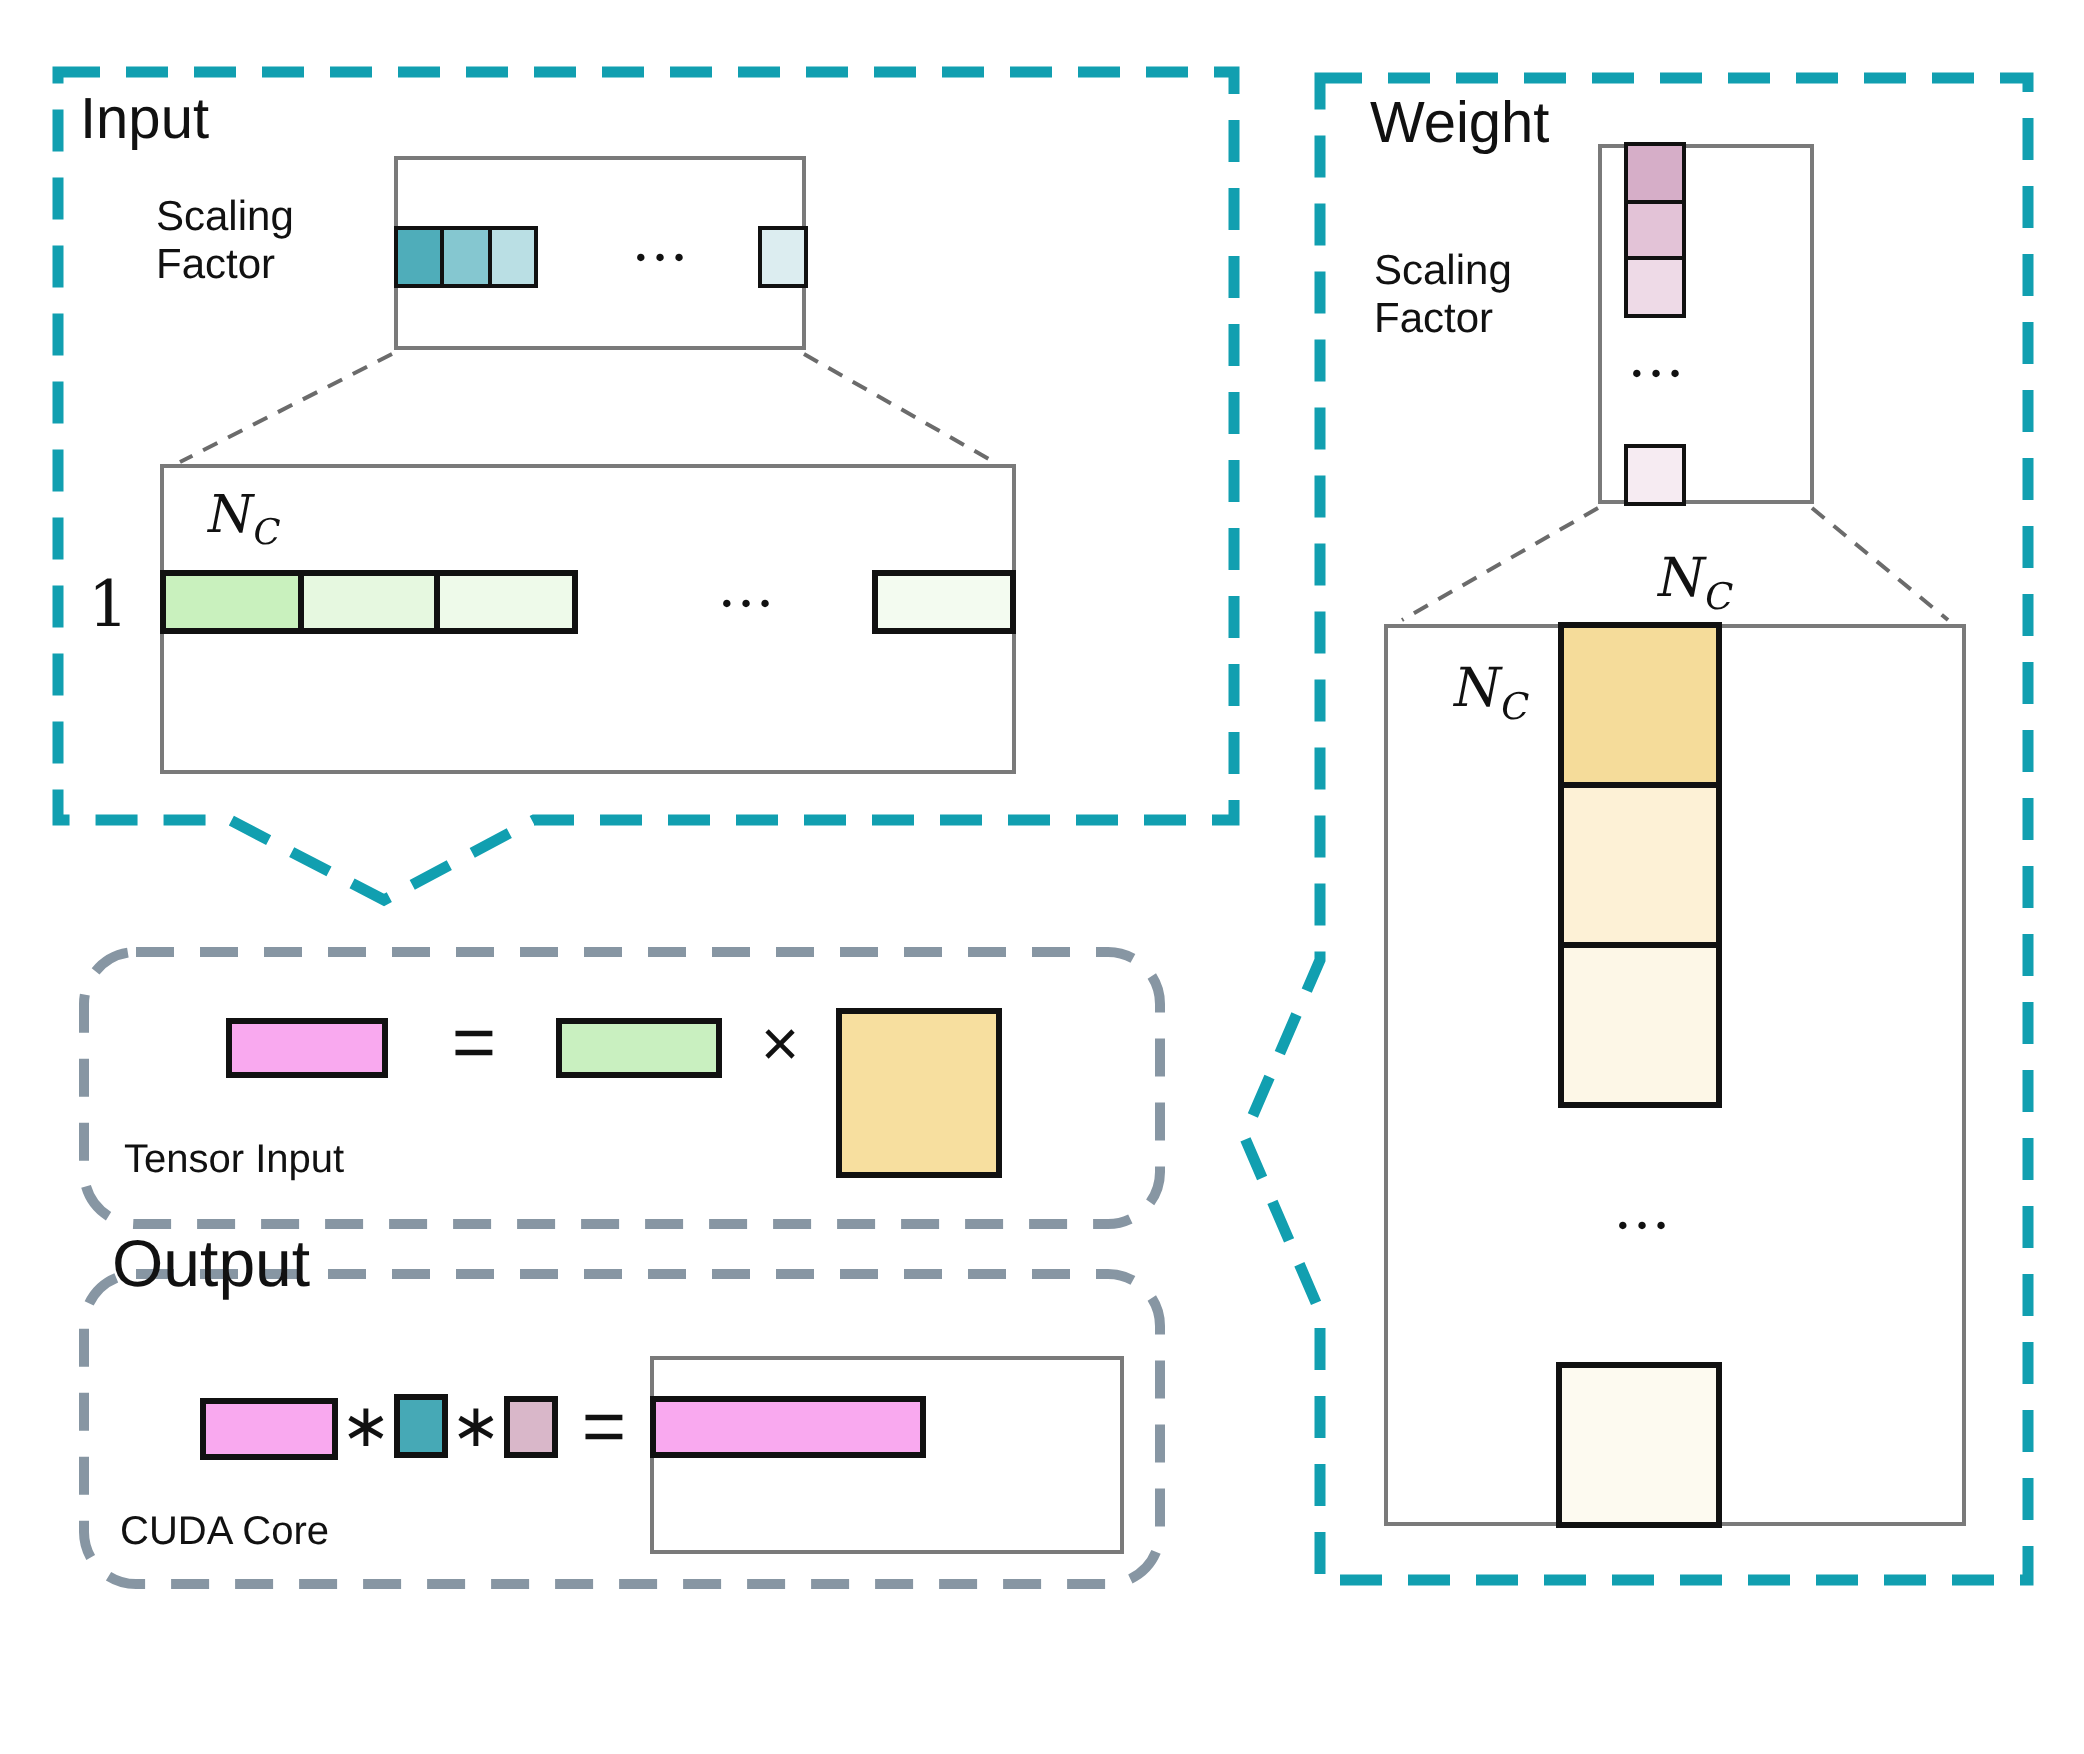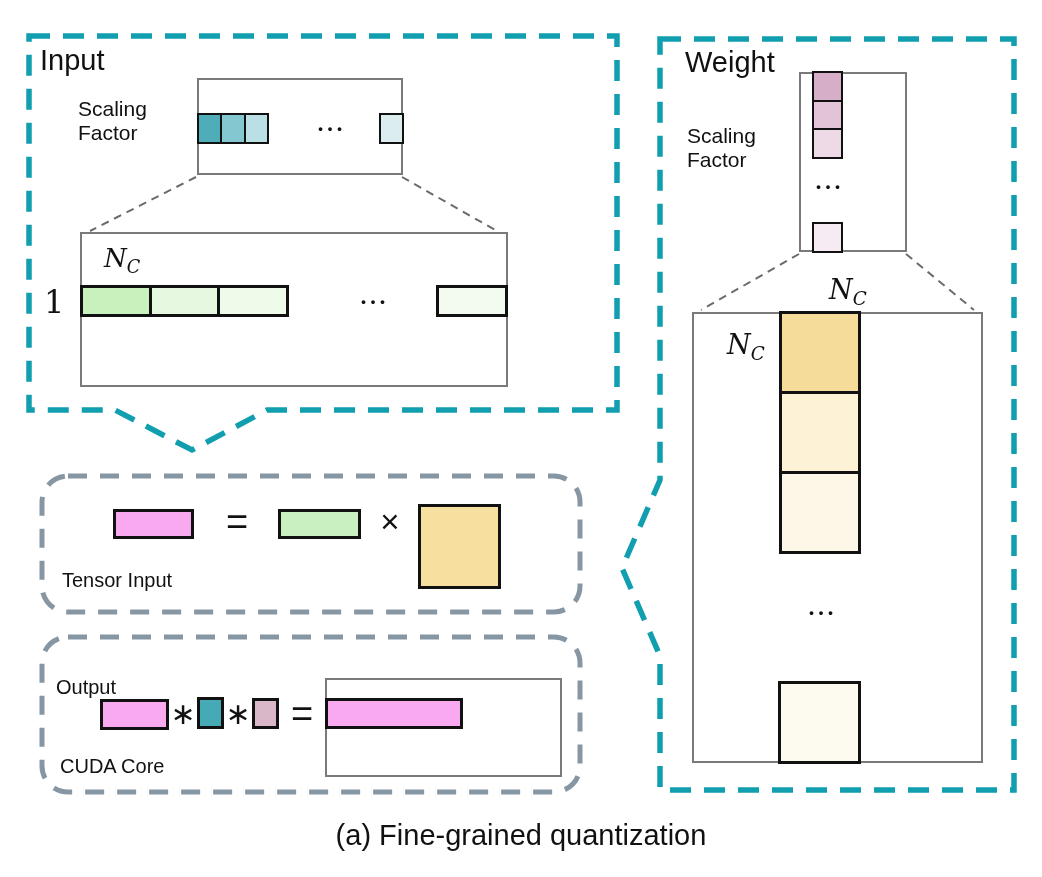--- a/index.html
+++ b/index.html
@@ -80,21 +80,21 @@
   <div class="abs dots" style="left:348px;top:285px;width:50px;height:32px;">•••</div>
   <div class="abs solocell thick" style="left: 436px; top: 285px; width: 72px; height: 32px; background-color: rgb(243, 251, 240);"></div>
 
   <div class="abs solocell thick" style="left: 113px; top: 509px; width: 81px; height: 30px; background-color: rgb(249, 169, 239);"></div>
   <div class="abs op" style="left:215px;top:503px;width:44px;height:38px;font-size:38px;">=</div>
   <div class="abs solocell thick" style="left: 278px; top: 509px; width: 83px; height: 30px; background-color: rgb(201, 240, 192);"></div>
   <div class="abs op" style="left:370px;top:504px;width:40px;height:36px;font-size:33px;">×</div>
   <div class="abs solocell thick" style="left: 418px; top: 504px; width: 83px; height: 85px; background-color: rgb(247, 223, 159);"></div>
   <div class="abs label" style="left:62px;top:569px;font-size:20px;">Tensor Input</div>
 
-  <div class="abs label" style="left:56px;top:676px;font-size:20px;">Output</div>
+  <div class="abs label" style="left:56px;top:613px;font-size:33px;">Output</div>
 
   <div class="abs solocell thick" style="left: 100px; top: 699px; width: 69px; height: 31px; background-color: rgb(249, 169, 239);"></div>
   <div class="abs op" style="left:168px;top:697px;width:30px;height:32px;font-size:30px;">∗</div>
   <div class="abs solocell thick" style="left: 197px; top: 697px; width: 27px; height: 32px; background-color: rgb(70, 169, 182);"></div>
   <div class="abs op" style="left:222px;top:697px;width:32px;height:32px;font-size:30px;">∗</div>
   <div class="abs solocell thick" style="left: 252px; top: 698px; width: 27px; height: 31px; background-color: rgb(217, 183, 201);"></div>
   <div class="abs op" style="left:281px;top:695px;width:42px;height:38px;font-size:38px;">=</div>
 
   <div class="abs whitebox" style="left:325px;top:678px;width:237px;height:99px;"></div>
   <div class="abs solocell thick" style="left: 325px; top: 698px; width: 138px; height: 31px; background-color: rgb(249, 169, 239);"></div>
@@ -122,15 +122,14 @@
   <div class="abs math" style="left:727px;top:329px;font-size:27px;"><span>N</span><sub>C</sub></div>
 
   <div class="abs cellgroup v thick" style="left:779px;top:311px;width:82px;height:243px;">
     <div class="cell" style="background-color: rgb(245, 220, 154);"></div>
     <div class="cell" style="background-color: rgb(253, 241, 214);"></div>
     <div class="cell" style="background-color: rgb(253, 247, 231);"></div>
   </div>
   <div class="abs dots" style="left:796px;top:600px;width:50px;height:25px;">•••</div>
   <div class="abs solocell thick" style="left: 778px; top: 681px; width: 83px; height: 83px; background-color: rgb(253, 250, 240);"></div>
 
-  <div class="abs label" style="left:0;top:819px;width:1042px;text-align:center;font-size:29px;">(a) Fine-grained quantization</div>
 
 </div>
 
 </body></html>

